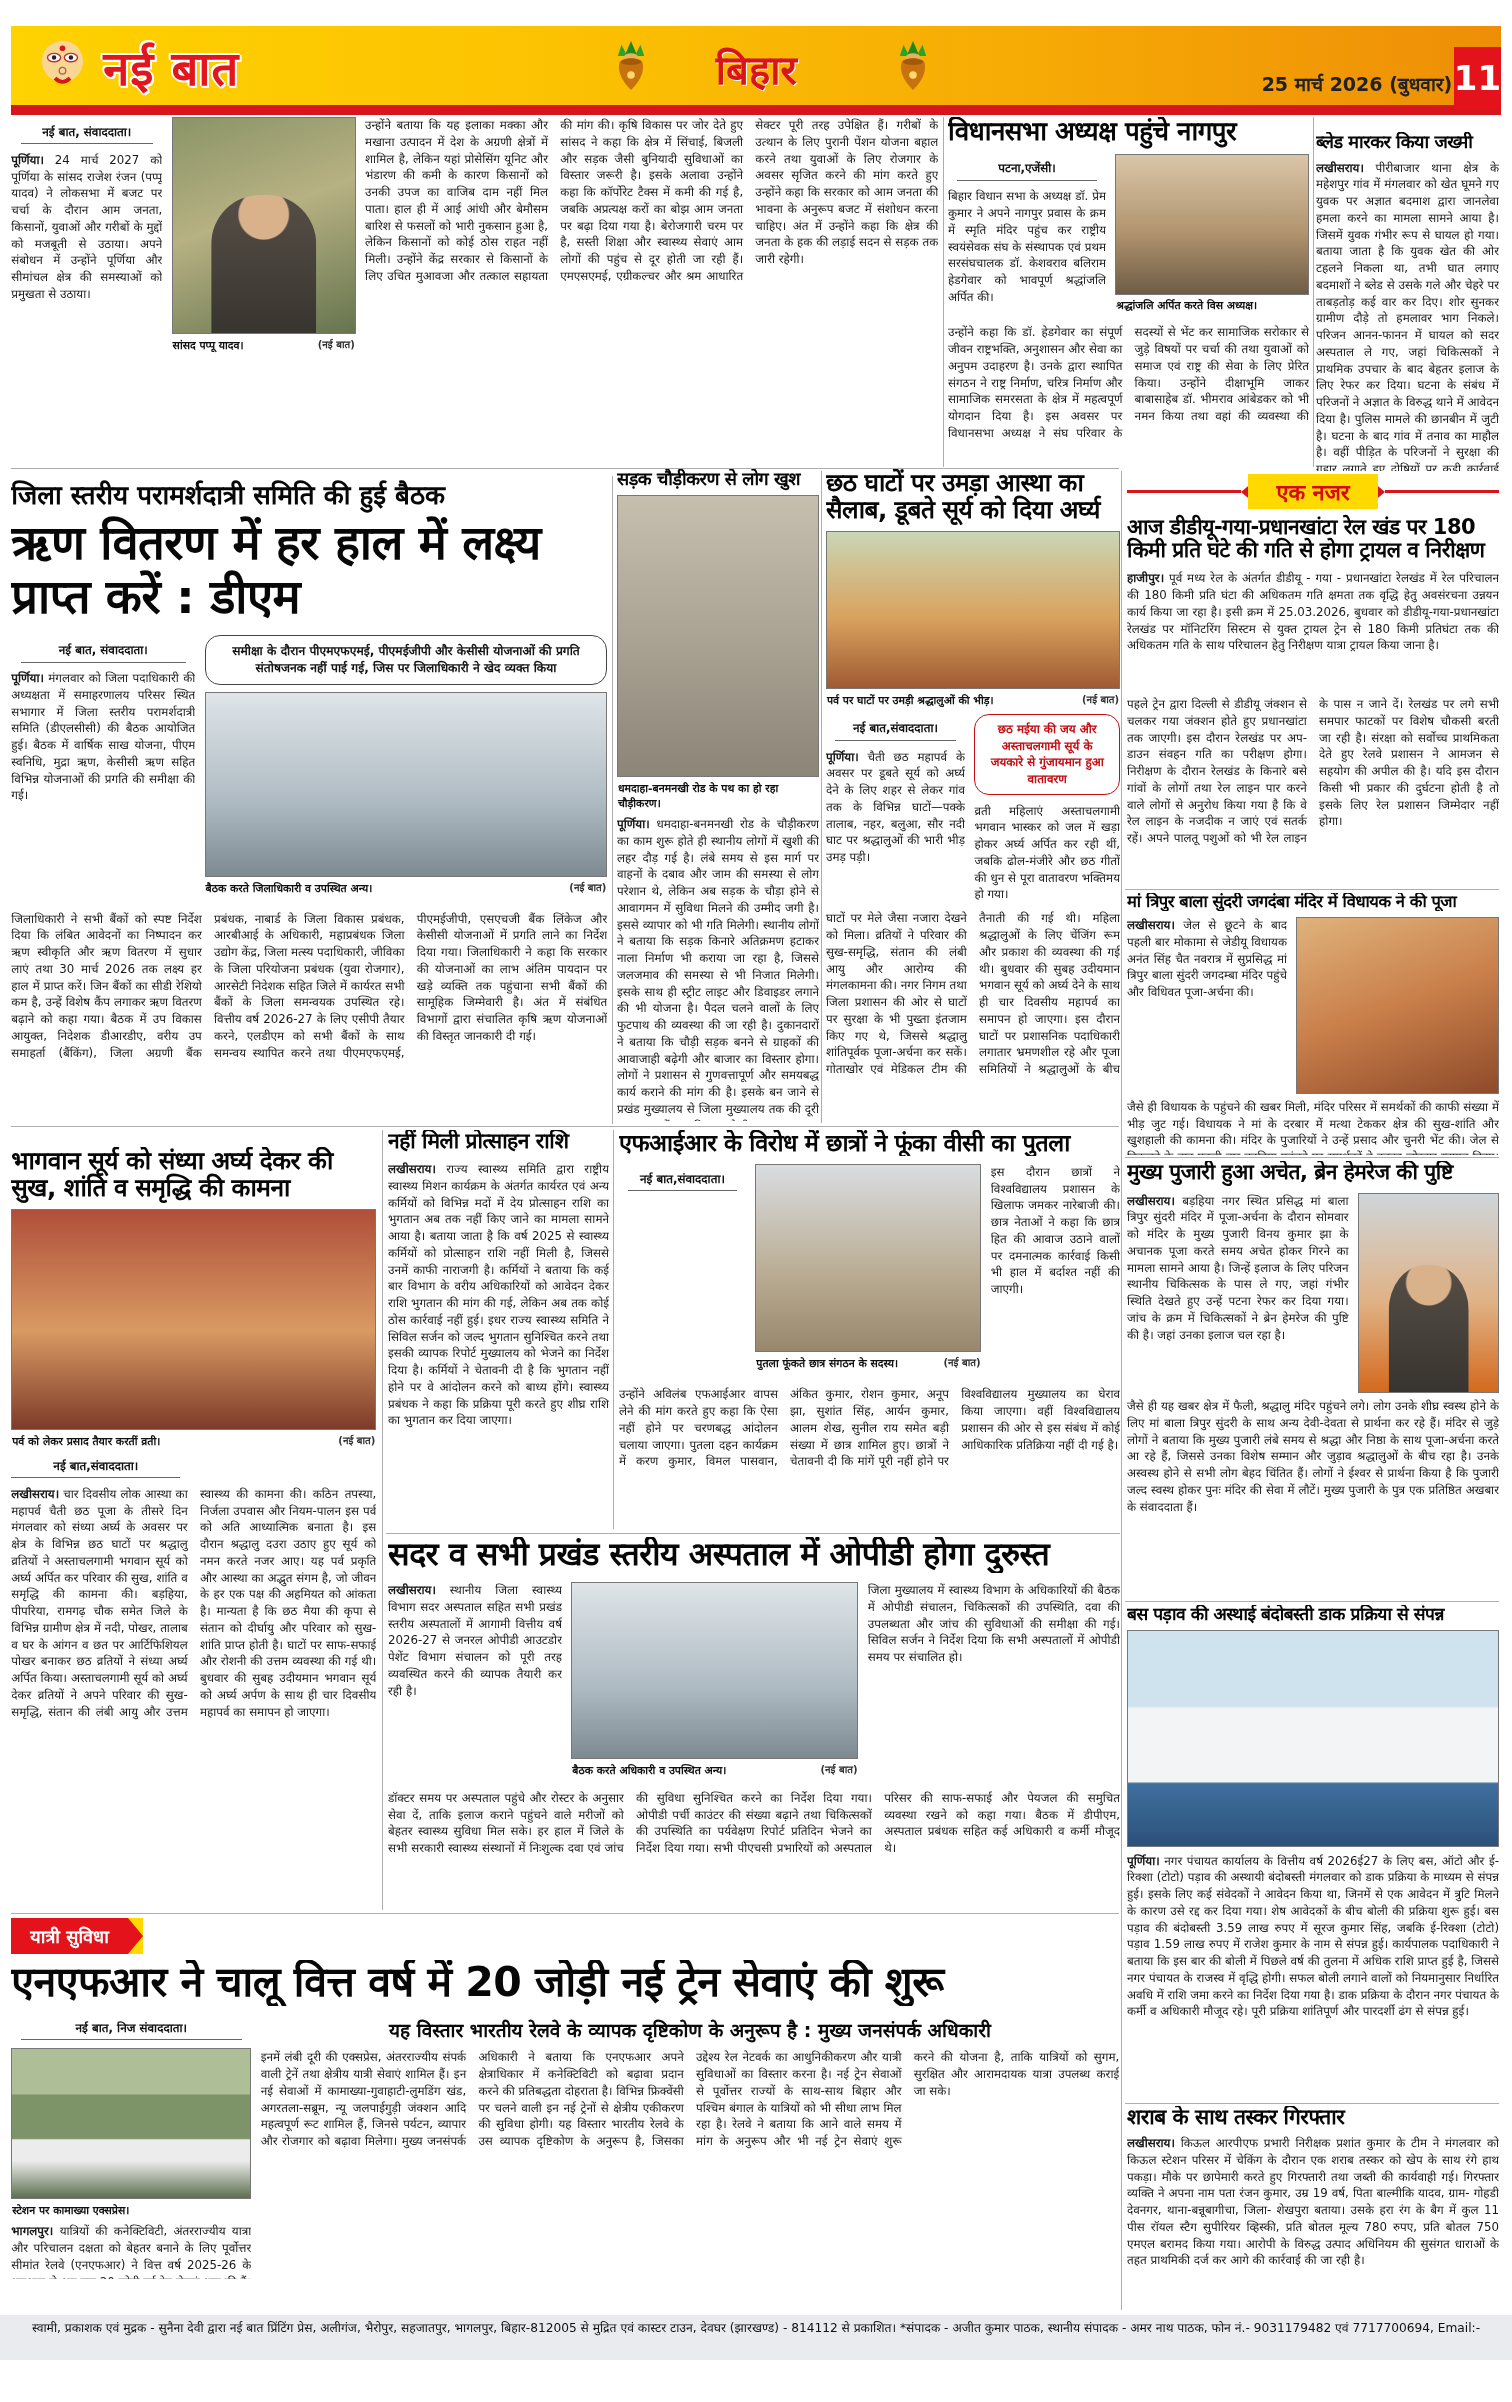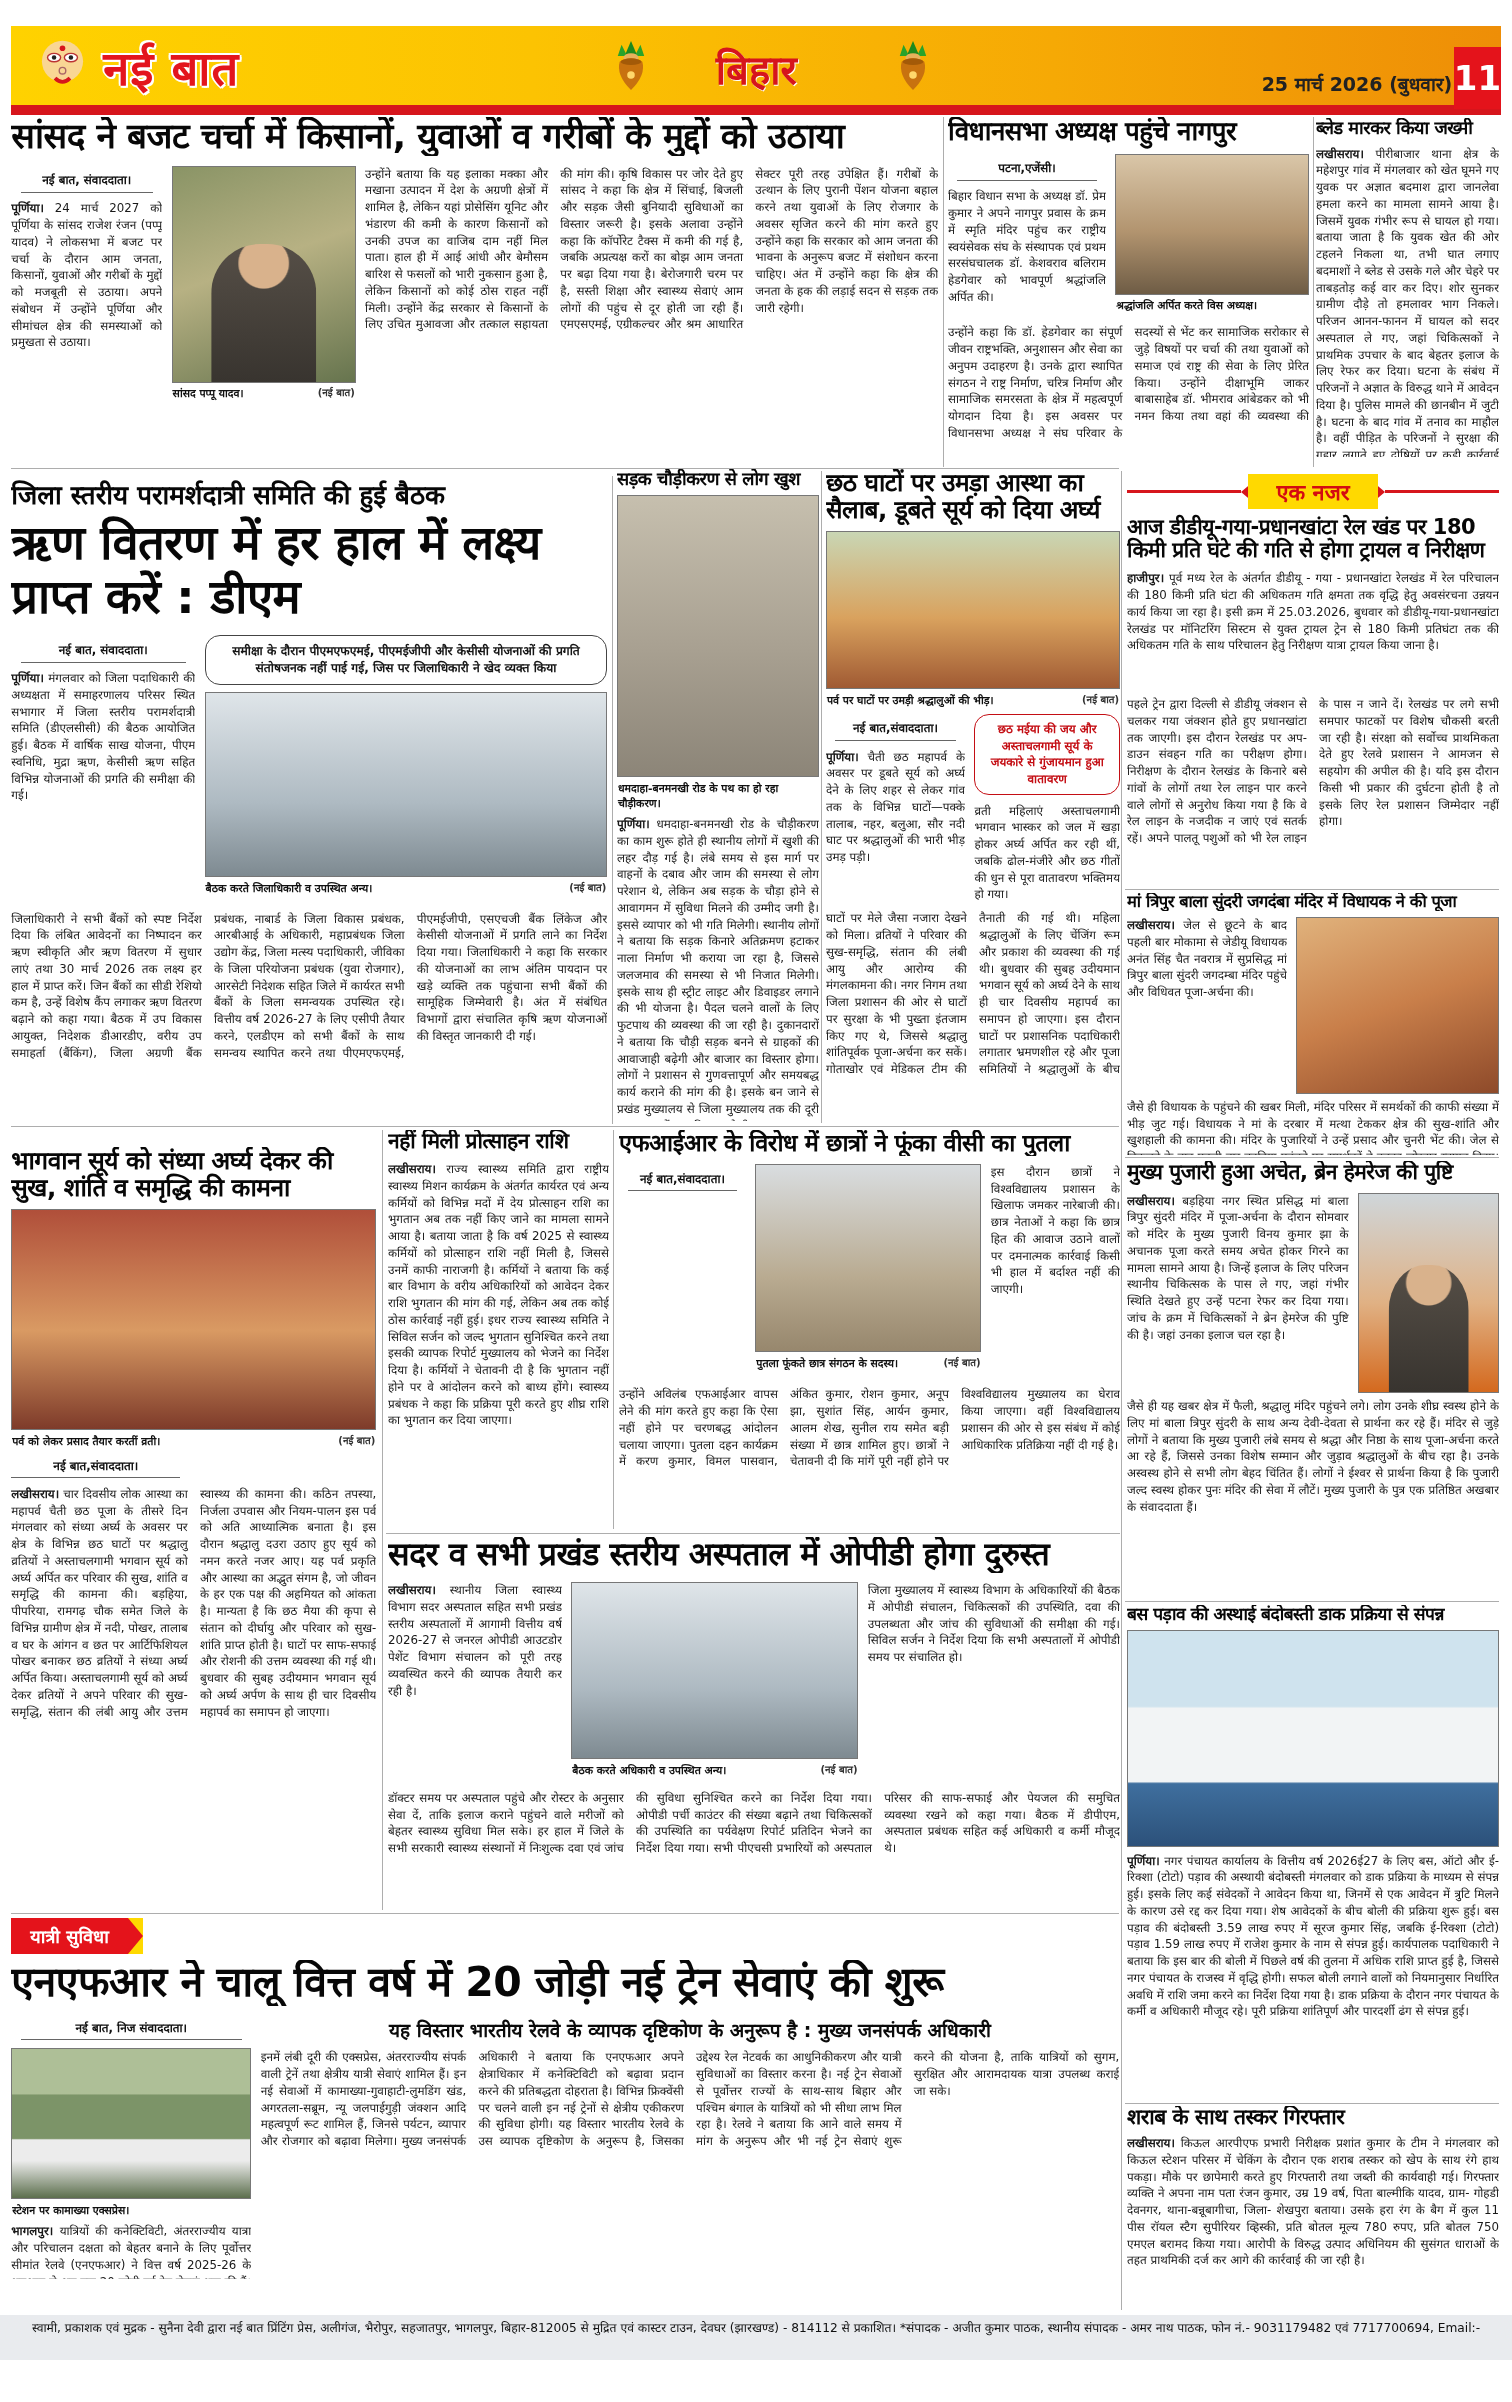--- a/index.html
+++ b/index.html
@@ -144,21 +144,20 @@
   <div class="hline" style="left:11.3px;top:468px;width:1108px;"></div>
   <div class="hline" style="left:11.3px;top:1126px;width:1108px;"></div>
   <div class="hline" style="left:386px;top:1533px;width:734px;"></div>
   <div class="hline" style="left:11.3px;top:1913px;width:1108px;"></div>
   <div class="hline" style="left:1125px;top:889px;width:374px;"></div>
   <div class="hline" style="left:1125px;top:1157px;width:374px;"></div>
   <div class="hline" style="left:1125px;top:1601px;width:374px;"></div>
   <div class="hline" style="left:1125px;top:2103px;width:374px;"></div>
 
   <article class="art" style="left:11.3px;top:117px;width:927px;height:350px;">
-    <h1 class="hl hl1" style="font-size:35px;margin-bottom:9.4px;">सांसद ने बजट चर्चा में किसानों, युवाओं व गरीबों के मुद्दों को उठाया</h1>
     <div class="row">
       <div style="width:151px;flex-shrink:0;">
         <div class="byline">नई बात, संवाददाता।</div>
         <div class="body" style="height:235px;">
           <span class="dl">पूर्णिया।</span>
           <span>24 मार्च 2027 को पूर्णिया के सांसद राजेश रंजन (पप्पू यादव) ने लोकसभा में बजट पर चर्चा के दौरान आम जनता, किसानों, युवाओं और गरीबों के मुद्दों को मजबूती से उठाया। अपने संबोधन में उन्होंने पूर्णिया और सीमांचल क्षेत्र की समस्याओं को प्रमुखता से उठाया।</span>
         </div>
       </div>
       <figure style="width:184px;flex-shrink:0;">
         <div class="ph ph-mp ph-person" style="width:184px;height:217px;"></div>
@@ -181,21 +180,21 @@
       <figure style="flex:1;">
         <div class="ph ph-statue" style="width:100%;height:141px;"></div>
         <figcaption class="cap">
           <span>श्रद्धांजलि अर्पित करते विस अध्यक्ष।</span>
         </figcaption>
       </figure>
     </div>
     <div class="body cols2" style="height:122px;margin-top:3.8px;">उन्होंने कहा कि डॉ. हेडगेवार का संपूर्ण जीवन राष्ट्रभक्ति, अनुशासन और सेवा का अनुपम उदाहरण है। उनके द्वारा स्थापित संगठन ने राष्ट्र निर्माण, चरित्र निर्माण और सामाजिक समरसता के क्षेत्र में महत्वपूर्ण योगदान दिया है। इस अवसर पर विधानसभा अध्यक्ष ने संघ परिवार के सदस्यों से भेंट कर सामाजिक सरोकार से जुड़े विषयों पर चर्चा की तथा युवाओं को समाज एवं राष्ट्र की सेवा के लिए प्रेरित किया। उन्होंने दीक्षाभूमि जाकर बाबासाहेब डॉ. भीमराव आंबेडकर को भी नमन किया तथा वहां की व्यवस्था की सराहना करते हुए चेतना को बढ़ावा दिया है।</div>
   </article>
 
-  <article class="art" style="left:1316px;top:118px;width:183px;height:350px;">
+  <article class="art" style="left:1316px;top:132px;width:183px;height:350px;">
     <h2 class="hl" style="font-size:18px;margin-bottom:7.5px;">ब्लेड मारकर किया जख्मी</h2>
     <div class="body" style="height:311px;">
       <span class="dl">लखीसराय।</span>
       <span>पीरीबाजार थाना क्षेत्र के महेशपुर गांव में मंगलवार को खेत घूमने गए युवक पर अज्ञात बदमाश द्वारा जानलेवा हमला करने का मामला सामने आया है। जिसमें युवक गंभीर रूप से घायल हो गया। बताया जाता है कि युवक खेत की ओर टहलने निकला था, तभी घात लगाए बदमाशों ने ब्लेड से उसके गले और चेहरे पर ताबड़तोड़ कई वार कर दिए। शोर सुनकर ग्रामीण दौड़े तो हमलावर भाग निकले। परिजन आनन-फानन में घायल को सदर अस्पताल ले गए, जहां चिकित्सकों ने प्राथमिक उपचार के बाद बेहतर इलाज के लिए रेफर कर दिया। घटना के संबंध में परिजनों ने अज्ञात के विरुद्ध थाने में आवेदन दिया है। पुलिस मामले की छानबीन में जुटी है। घटना के बाद गांव में तनाव का माहौल है। वहीं पीड़ित के परिजनों ने सुरक्षा की गुहार लगाते हुए दोषियों पर कड़ी कार्रवाई की मांग की है। इस घटना से क्षेत्र के किसानों में दहशत कायम है और लोग शाम ढलते ही खेतों की ओर जाने से कतराने लगे हैं।</span>
     </div>
   </article>
 
   <article class="art" style="left:11.3px;top:476px;width:596px;height:648px;">
     <div class="kicker" style="font-size:26px;margin-bottom:3.8px;">जिला स्तरीय परामर्शदात्री समिति की हुई बैठक</div>
     <h1 class="hl" style="font-size:47px;line-height:1.15;margin-bottom:11.3px;">ऋण वितरण में हर हाल में लक्ष्य प्राप्त करें : डीएम</h1>

